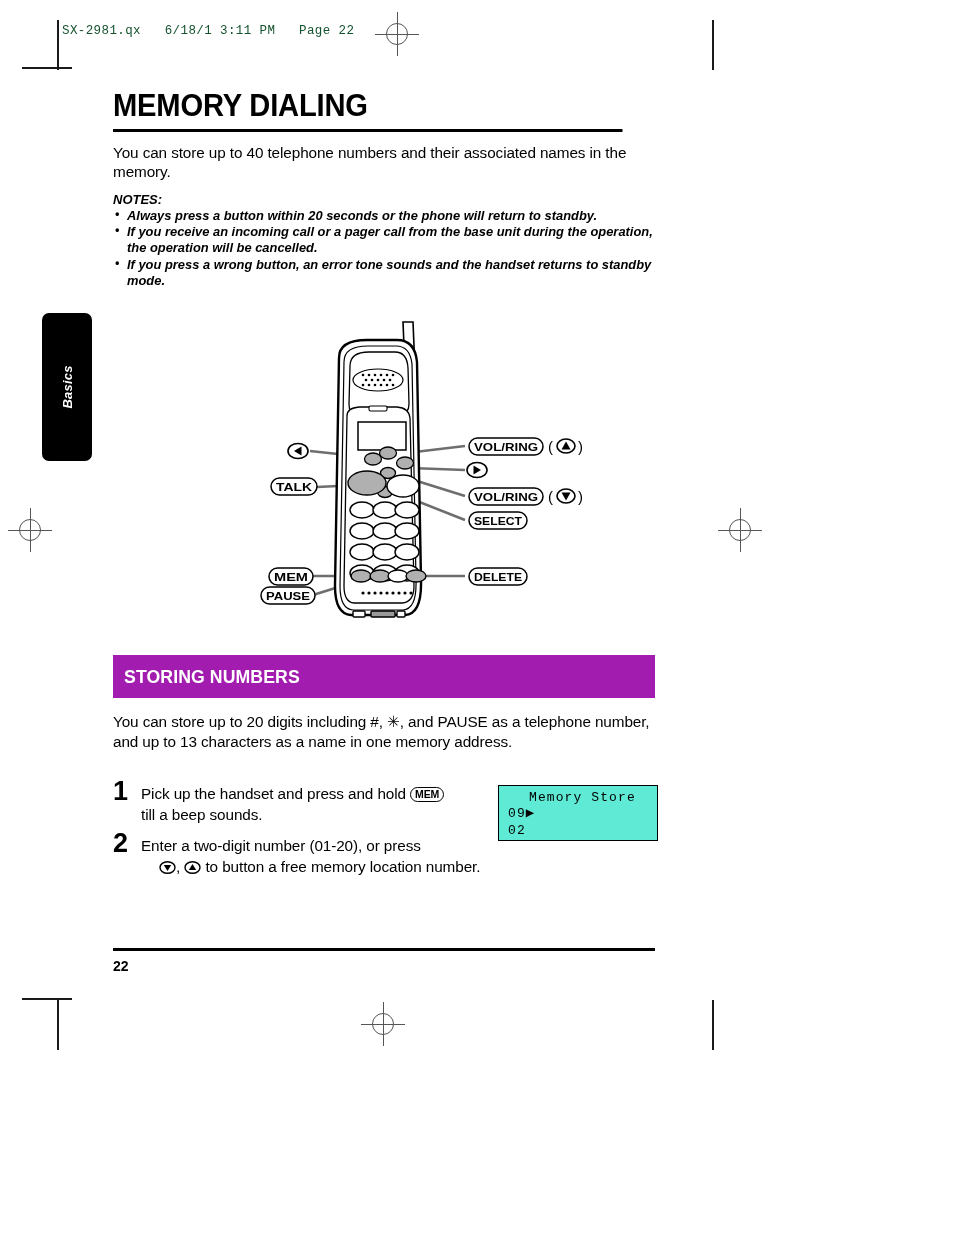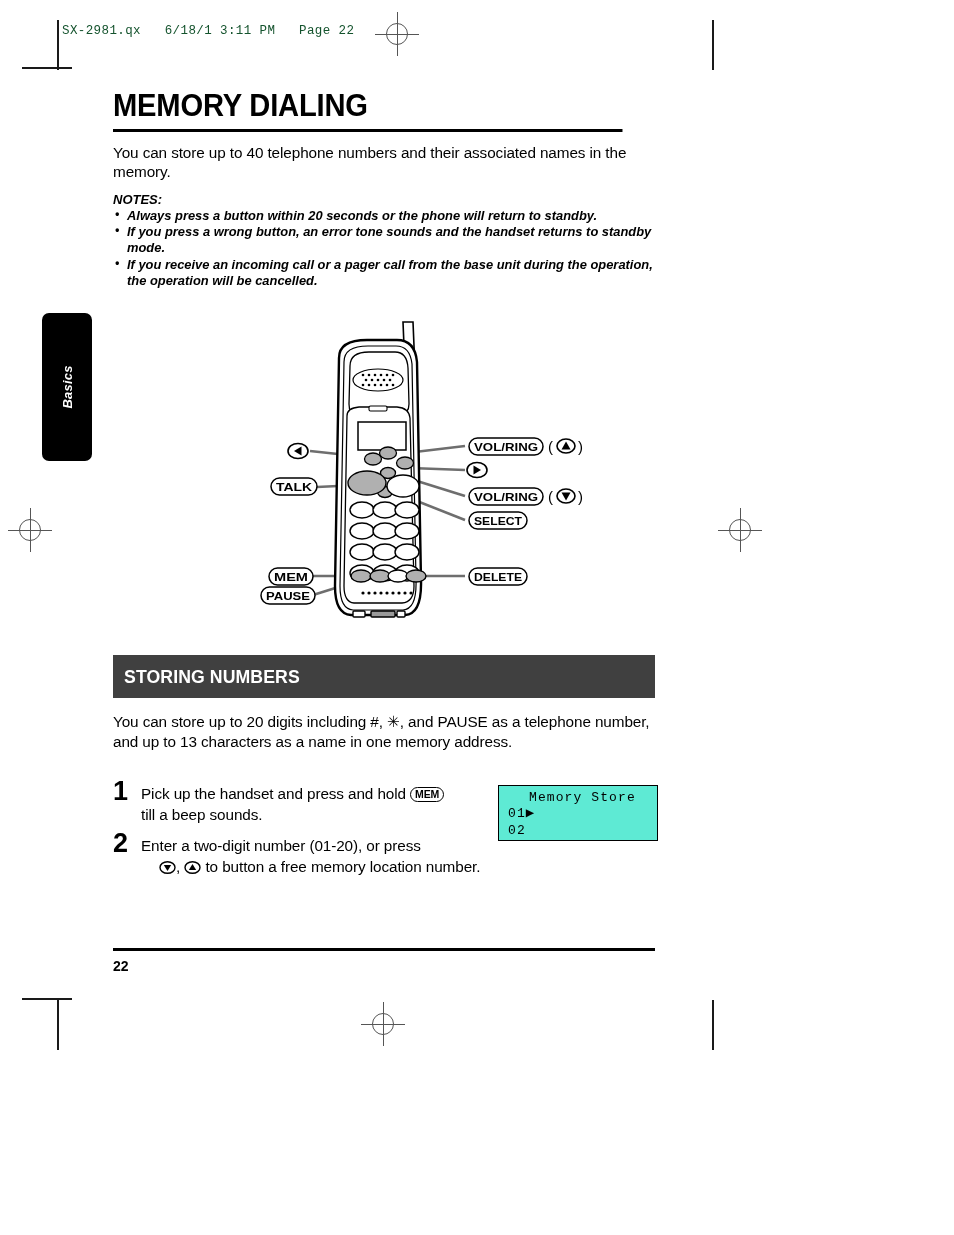--- a/index.html
+++ b/index.html
@@ -72,21 +72,21 @@
     white-space: nowrap; letter-spacing: .2px;
   }
 
   
   .diagram { position: absolute; left: 255px; top: 318px; width: 340px; height: 325px; }
   .diagram svg { display: block; }
 
   
   .sectionbar {
     position: absolute; left: 113px; top: 655px; width: 542px; height: 43px;
-    background: #404040;
+    background: #a21caf;
   }
   .sectionbar span {
     position: absolute; left: 11px; top: 50%; transform: translateY(-50%) scaleX(0.93);
     transform-origin: left center;
     color: #fff; font-size: 19px; font-weight: bold;
     font-family: "Liberation Sans Narrow", "Liberation Sans", sans-serif;
     letter-spacing: .1px;
   }
 
   p.body2 {
@@ -174,22 +174,22 @@
   <div class="sidetab">
     <span>Basics</span>
   </div>
 
   <div class="content">
     <h1 class="title">MEMORY DIALING</h1>
     <p class="intro">You can store up to 40 telephone numbers and their associated names in the memory.</p>
     <p class="notes-label">NOTES:</p>
     <ul class="notes">
       <li>Always press a button within 20 seconds or the phone will return to standby.</li>
+      <li>If you receive an incoming call or a pager call from the base unit during the operation, the operation will be cancelled.</li>
       <li>If you press a wrong button, an error tone sounds and the handset returns to standby mode.</li>
-      <li>If you receive an incoming call or a pager call from the base unit during the operation, the operation will be cancelled.</li>
     </ul>
   </div>
 
   <div class="diagram">
     <svg width="340" height="325" viewBox="0 0 340 325" xmlns="http://www.w3.org/2000/svg">
       <defs>
         <g id="dotgrid"></g>
       </defs>
 
       <g stroke="#6e6e6e" stroke-width="2.6" fill="none">
@@ -382,20 +382,20 @@
             </svg>
           </span>
           <span>to button a free memory location number.</span>
         </span>
       </div>
     </div>
   </div>
 
   <div class="lcd">
     <div class="l1">Memory Store</div>
-    <div class="l2"><span>01</span><span class="caret">▶</span></div>
+    <div class="l2"><span>09</span><span class="caret">▶</span></div>
     <div class="l3">02</div>
   </div>
 
   <div class="footrule"></div>
   <div class="pagenum">22</div>
 
 </div>
 
 </body></html>

